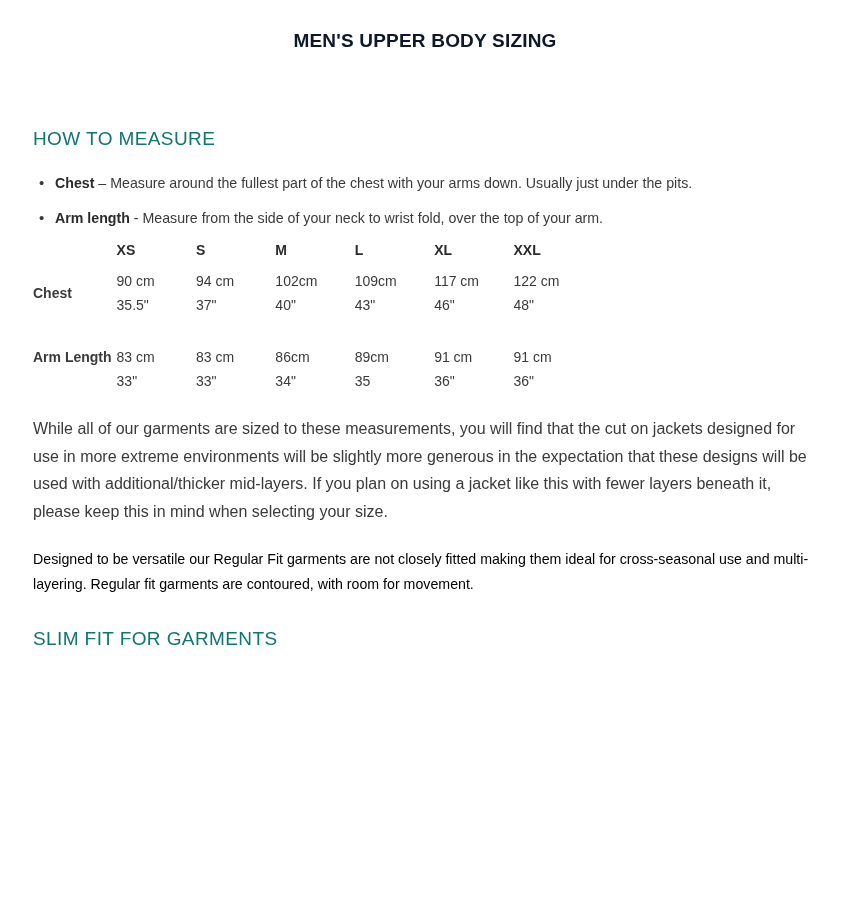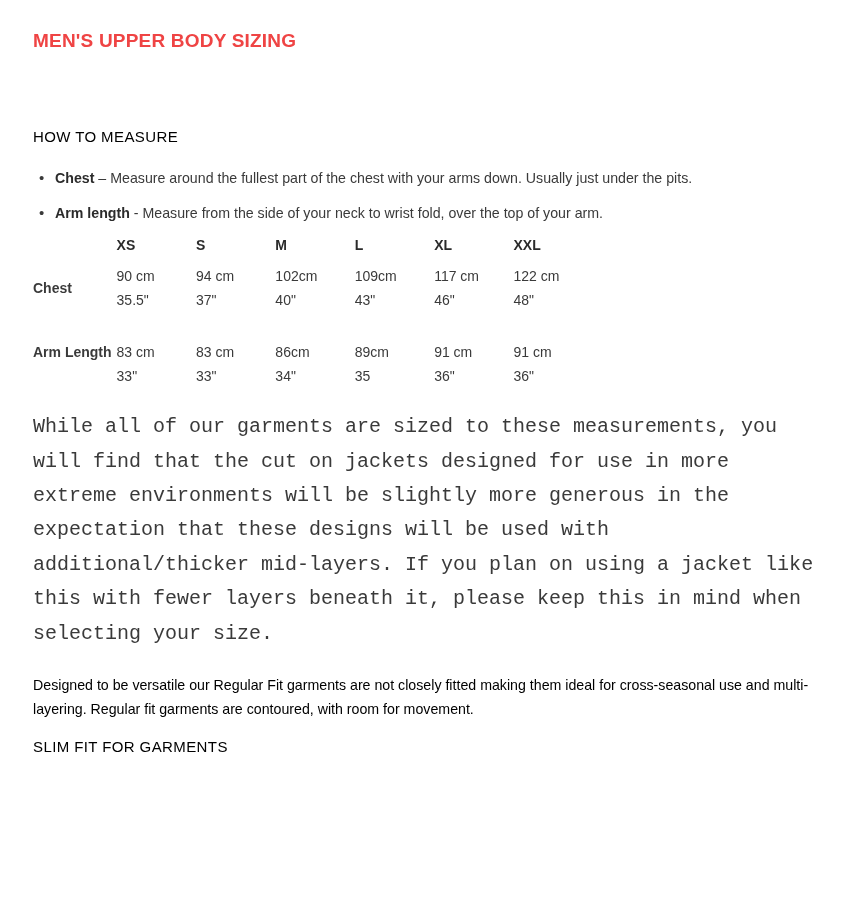--- a/index.html
+++ b/index.html
@@ -17,28 +17,29 @@
   .page {
     box-sizing: border-box;
     width: 849px;
     min-height: 910px;
     padding: 20px 32px 0 33px;
   }
   h1.page-title {
     font-size: 19px;
     font-weight: bold;
     letter-spacing: 0.2px;
-    color: #ef4444;
+    color: #0f172a;
     margin: 10px 0 0 0;
+    text-align: center;
   }
   .section-heading {
-    font-size: 15px;
+    font-size: 19px;
     font-weight: 400;
     letter-spacing: 0.4px;
-    color: #000000;
+    color: #0f766e;
     margin: 0;
   }
   .how-to-measure {
     margin-top: 76px;
   }
   ul.measure-list {
     list-style: none;
     margin: 22px 0 0 0;
     padding: 0;
   }
@@ -106,32 +107,31 @@
   tr.arm-row th.row-label {
     line-height: 1.72;
   }
   .important-note {
     font-size: 14.2px;
     color: #3a3a3a;
     margin: 2px 0 0 0;
     line-height: 1.5;
   }
   .body-para {
-    font-size: 20px;
+    font-size: 16px;
     color: #3a3a3a;
     line-height: 1.72;
     margin: 22px 0 0 0;
     max-width: 790px;
-    font-family: Liberation Mono, monospace;
   }
   .fit-heading {
     margin-top: 64px;
   }
   .fit-heading.slim {
-    margin-top: 16px;
+    margin-top: 32px;
   }
   .fit-para {
     font-size: 14.2px;
     color: #000000;
     line-height: 1.72;
     margin: 22px 0 0 0;
     max-width: 790px;
   }
 </style>
 </head>

